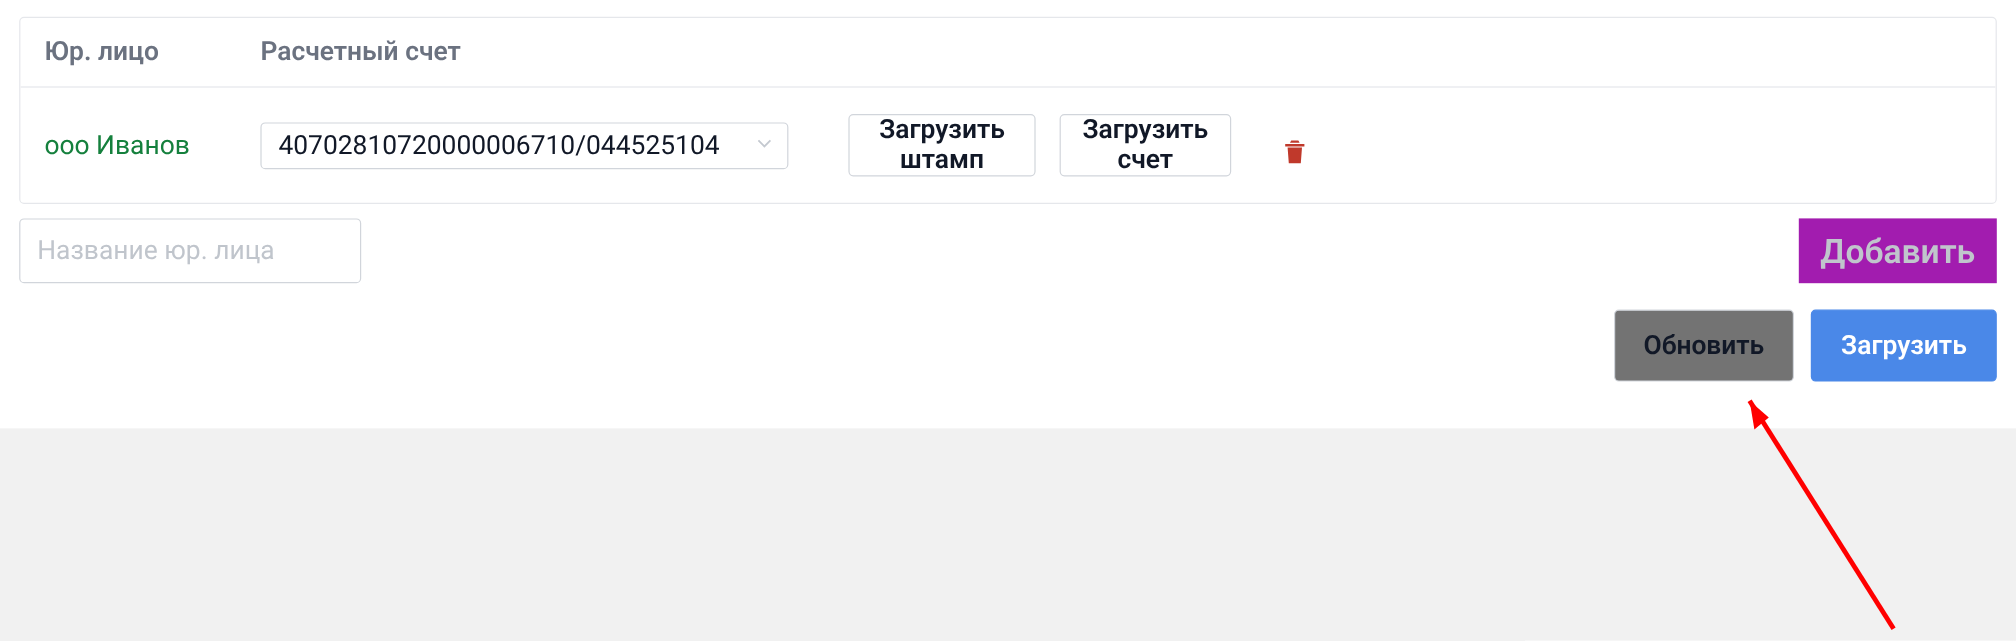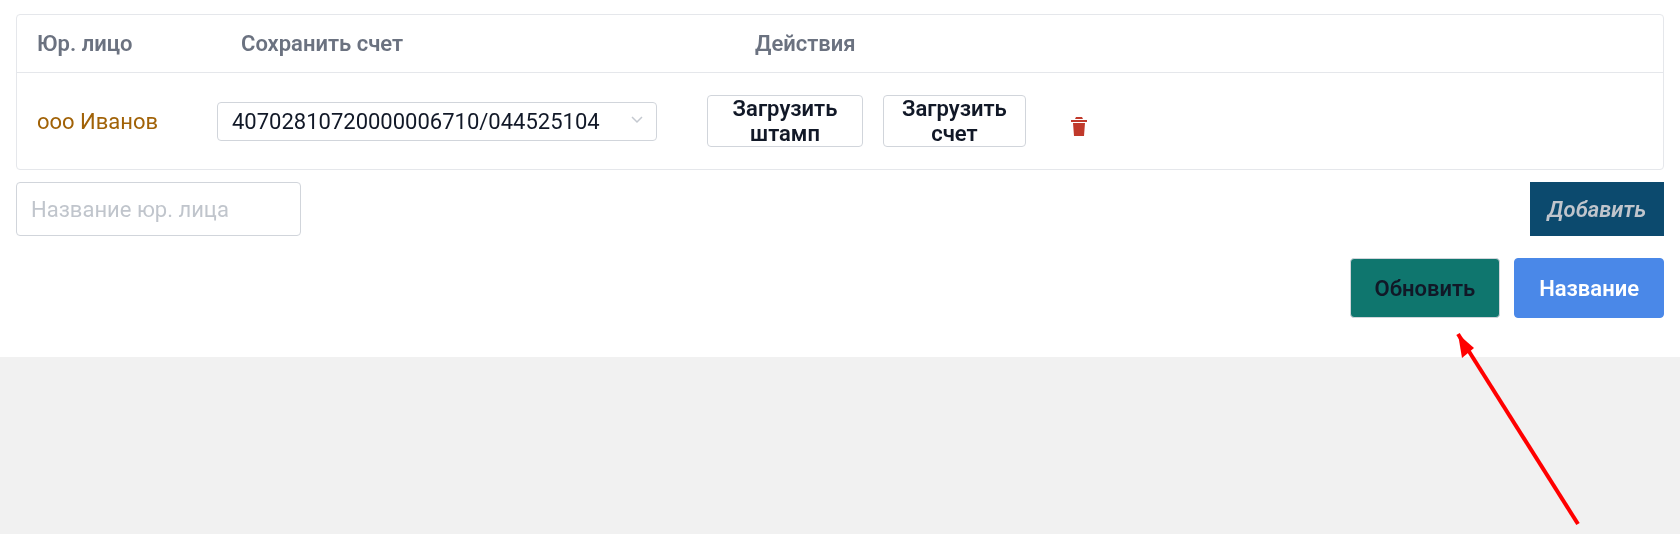--- a/index.html
+++ b/index.html
@@ -26,29 +26,28 @@
       display: grid;
       grid-template-columns: 180px 490px 385px 1fr;
       align-items: center;
     }
     .table-header {
       padding: 16px 20px;
       color: #6b7280;
       font-size: 22px;
       font-weight: 600;
       border-bottom: 1px solid #e5e7eb;
-      gap: 24px;
     }
     .table-row {
       padding: 22px 20px;
     }
     .th { color: #6b7280; font-weight: 600; }
     .cell-entity {
       font-size: 22px;
-      color: #a16207;
+      color: #15803d;
     }
     .select-wrap {
       position: relative;
       width: 440px;
     }
     .input-like {
       height: 39px;
       border: 1px solid #d1d5db;
       border-radius: 4px;
       padding: 0 14px;
@@ -112,40 +111,39 @@
       font-size: 22px;
       color: #111827;
       background: #fff;
       outline: none;
       font-family: inherit;
     }
     .entity-name-input::placeholder { color: #c0c5cc; }
     .add-btn {
       height: 54px;
       border: none;
-      background: #0c4a6e;
+      background: #a21caf;
       color: #c0c5cc;
-      font-size: 22px;
+      font-size: 28px;
       font-weight: 600;
       padding: 0 18px;
       cursor: pointer;
       font-family: inherit;
-      font-style: italic;
     }
     .footer-actions {
       display: flex;
       justify-content: flex-end;
       gap: 14px;
       margin-top: 22px;
     }
     .footer-btn {
       height: 60px;
       border: 1px solid #d1d5db;
       border-radius: 4px;
-      background: #0f766e;
+      background: #737373;
       font-size: 22px;
       font-weight: 600;
       color: #111827;
       padding: 0 24px;
       cursor: pointer;
       font-family: inherit;
     }
     .footer-btn.primary {
       background: #4a88e8;
       border-color: #4a88e8;
@@ -170,22 +168,21 @@
 <body>
 
 <div class="gray-area"></div>
 
 <div class="page">
 
   <div class="table">
 
     <div class="table-header">
       <div class="th">Юр. лицо</div>
-      <div class="th">Сохранить счет</div>
-      <div class="th">Действия</div>
+      <div class="th">Расчетный счет</div>
     </div>
 
     <div class="table-row">
 
       <div class="cell-entity">ооо Иванов</div>
 
       <div class="select-wrap">
         <input class="input-like" type="text" readonly="" value="40702810720000006710/044525104" style="">
         <span class="chevron">
           <svg width="16" height="16" viewBox="0 0 16 16" fill="none" stroke="currentColor" stroke-width="1.5">
@@ -210,21 +207,21 @@
     </div>
   </div>
 
   <div class="add-row">
     <input class="entity-name-input" type="text" placeholder="Название юр. лица" style="">
     <button class="add-btn">Добавить</button>
   </div>
 
   <div class="footer-actions">
     <button class="footer-btn">Обновить</button>
-    <button class="footer-btn primary">Название</button>
+    <button class="footer-btn primary">Загрузить</button>
   </div>
 
 </div>
 
 <svg class="arrow" width="160" height="220" viewBox="0 0 160 220">
   <line x1="150" y1="210" x2="30" y2="20" stroke="#ff0000" stroke-width="4"></line>
   <polygon points="30,20 46,34 34,44" fill="#ff0000"></polygon>
 </svg>
 
 </body></html>

